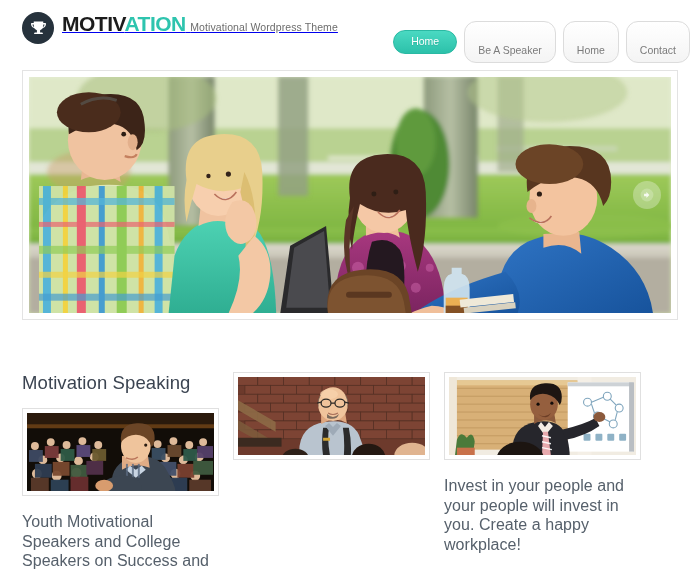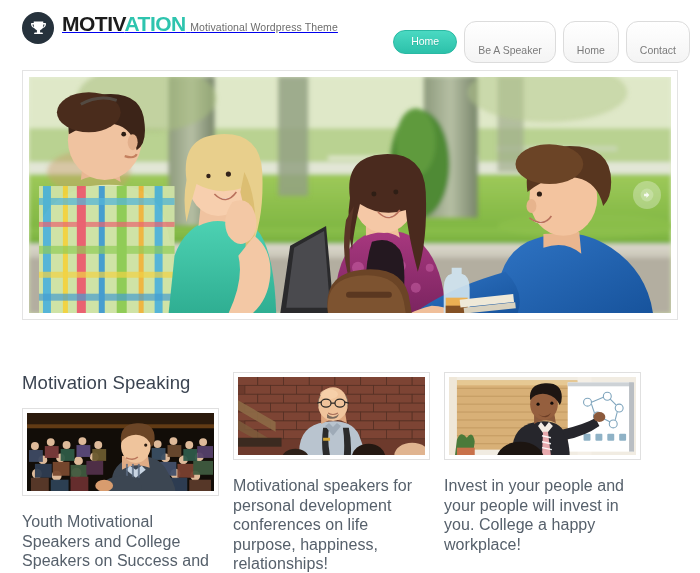--- a/index.html
+++ b/index.html
@@ -526,21 +526,20 @@
 
               <path d="M88 50 l8 10 l8 -10 l-4 -3 l-4 4 l-4 -4z" fill="#9eaab7"></path>
             </g>
 
             <ellipse cx="132" cy="82" rx="17" ry="14" fill="#241812"></ellipse>
             <ellipse cx="176" cy="80" rx="18" ry="13" fill="#e0b490"></ellipse>
             <ellipse cx="58" cy="84" rx="14" ry="11" fill="#2d2018"></ellipse>
           </svg>
         </div>
       </div>
-      <p class="col-text">Motivational speakers for personal development conferences on life purpose, happiness, relationships!</p>
     </div>
 
     <div class="col">
       <div class="col-thumb">
         <div class="col-thumb-inner">
           <svg viewBox="0 0 189 80" preserveAspectRatio="xMidYMid slice" aria-hidden="true">
             <rect width="189" height="80" fill="#f1ece2"></rect>
 
             <rect x="6" y="4" width="124" height="70" fill="#d8b077"></rect>
             <g stroke="#c29a61" stroke-width="1">
@@ -601,17 +600,17 @@
               </g>
 
               <path d="M114 54 q24 -6 34 -12 l4 8 q-14 10 -34 14z" fill="#26262c"></path>
               <ellipse cx="152" cy="41" rx="6" ry="5" fill="#8b5a3c"></ellipse>
             </g>
 
             <ellipse cx="72" cy="84" rx="24" ry="18" fill="#1c1511"></ellipse>
           </svg>
         </div>
       </div>
-      <p class="col-text">Invest in your people and your people will invest in you. College a happy workplace!</p>
+      <p class="col-text">Invest in your people and your people will invest in you. Create a happy workplace!</p>
     </div>
 
   </div>
 </div>
 
 </body></html>

